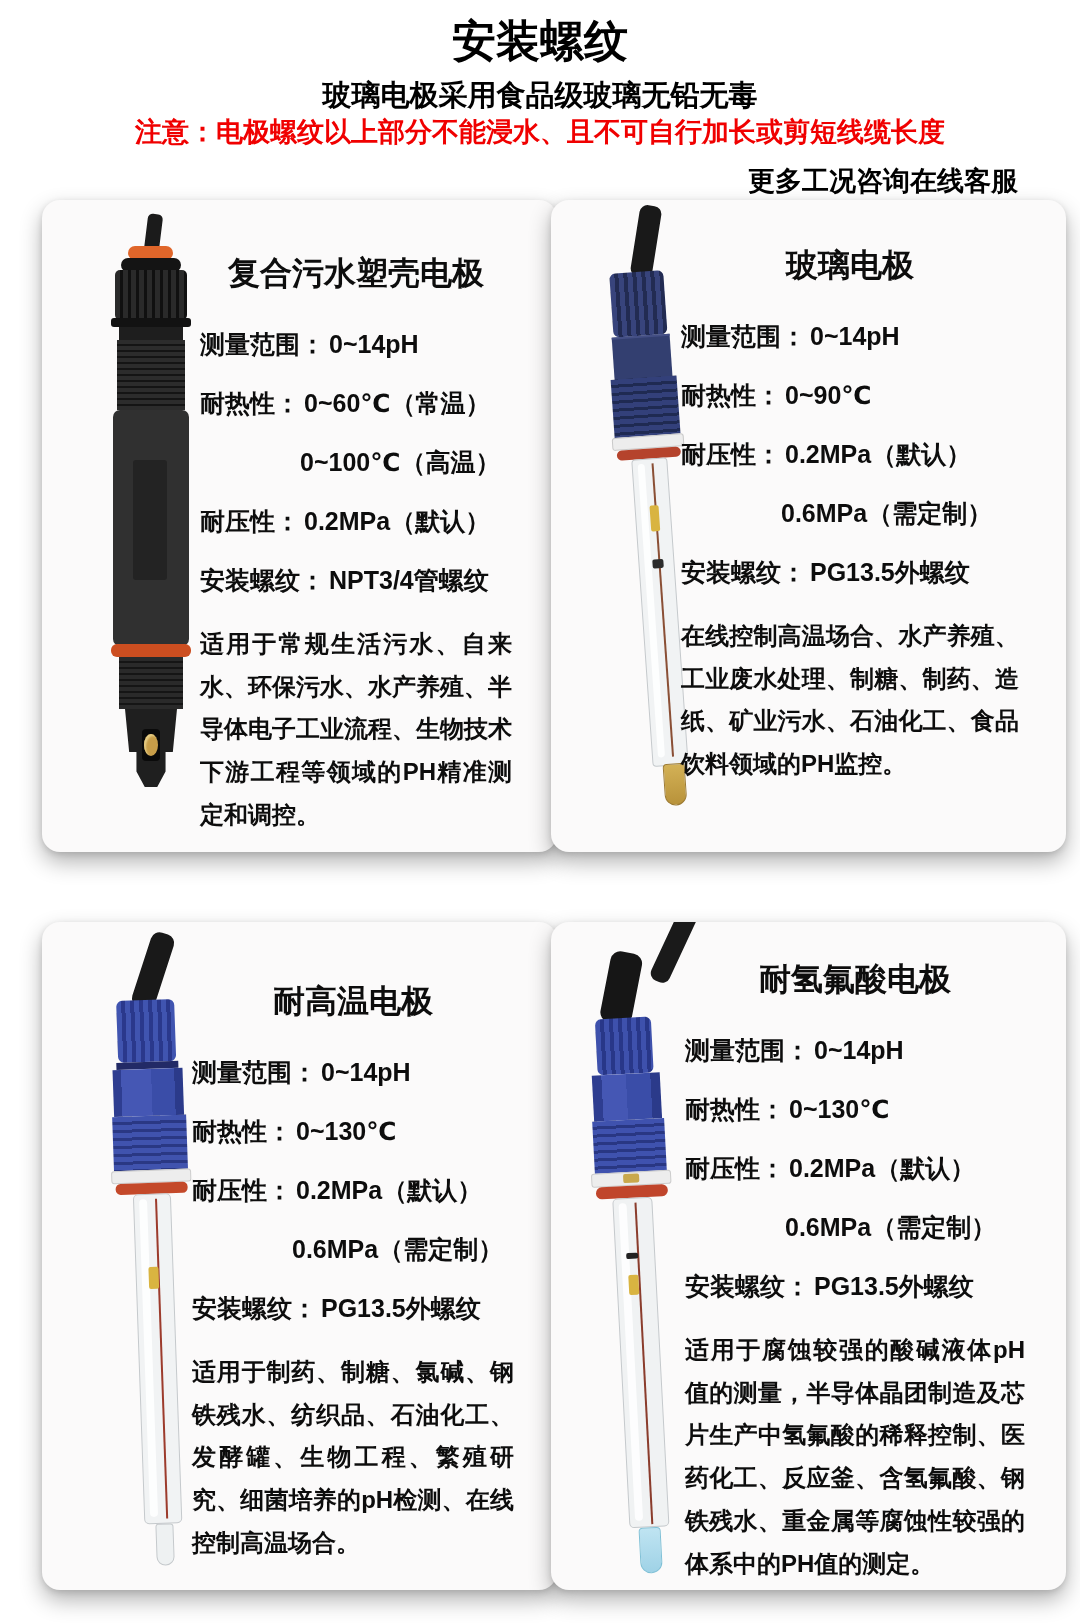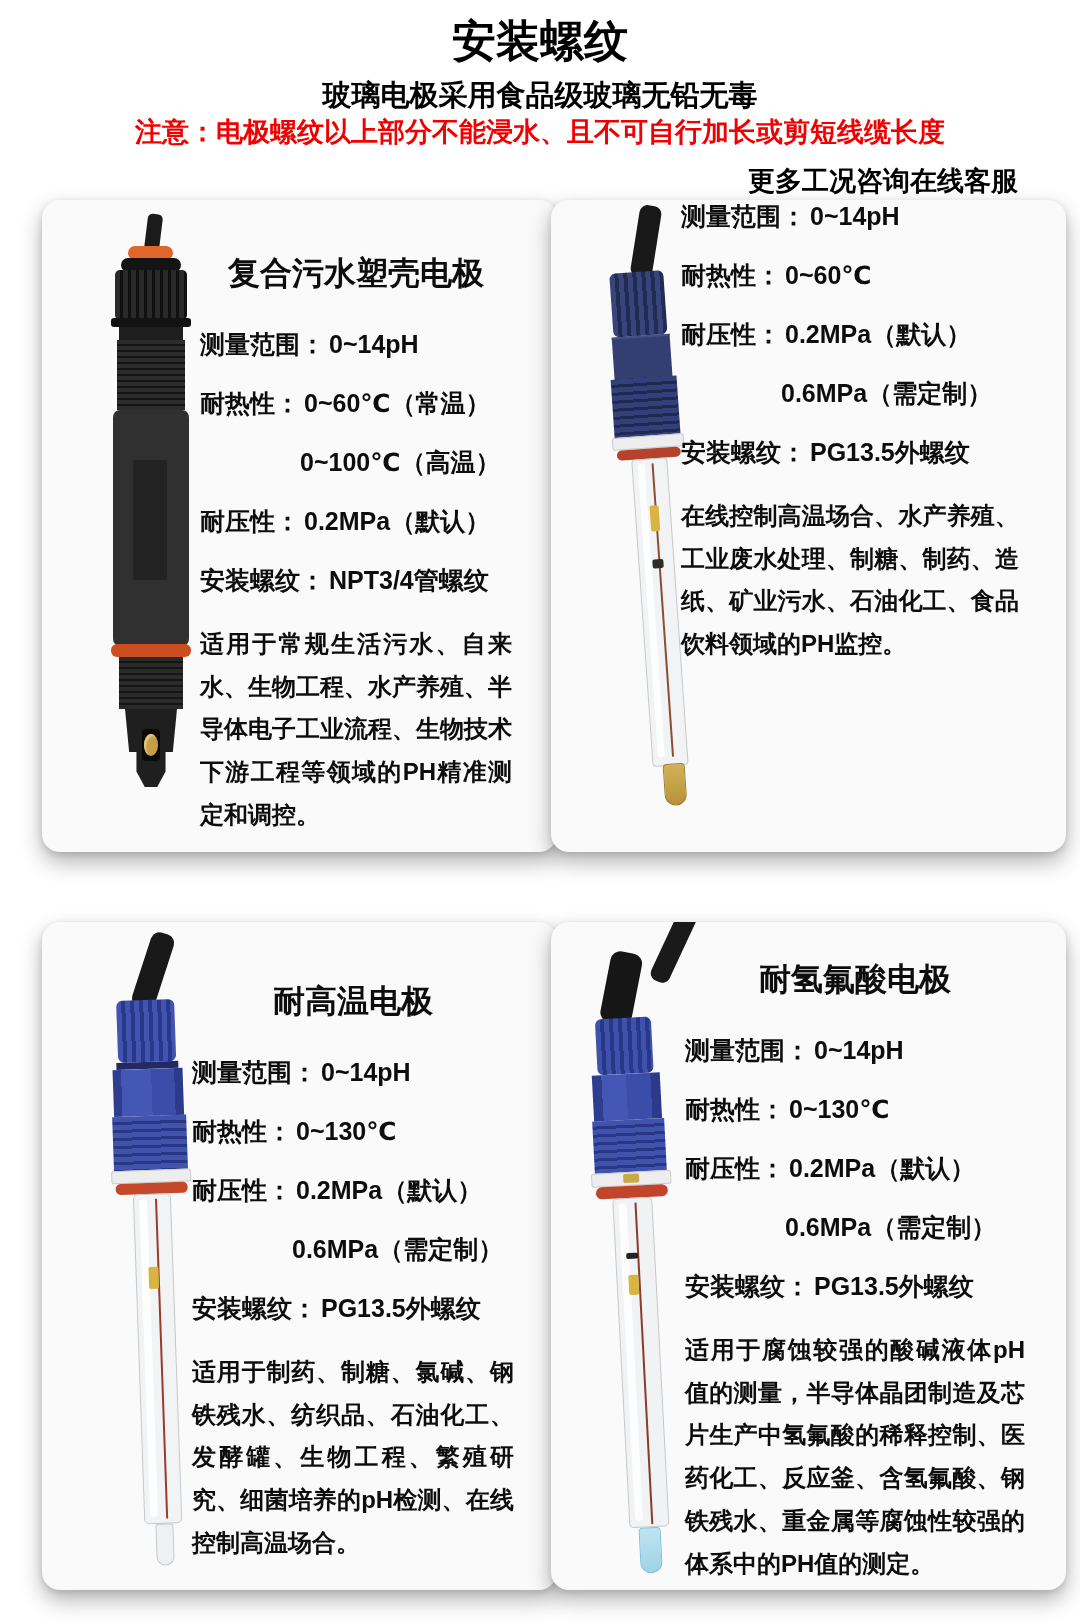--- a/index.html
+++ b/index.html
@@ -156,42 +156,43 @@
     <div class="e1-slot"></div>
     <div class="e1-gold"></div>
   </div>
   <div class="content">
     <h2 class="card-title">复合污水塑壳电极</h2>
     <div class="spec-row"><span class="spec-label">测量范围：</span><span class="spec-value">0~14pH</span></div>
     <div class="spec-row"><span class="spec-label">耐热性：</span><span class="spec-value">0~60℃（常温）</span></div>
     <div class="spec-row cont"><span class="spec-value">0~100℃（高温）</span></div>
     <div class="spec-row"><span class="spec-label">耐压性：</span><span class="spec-value">0.2MPa（默认）</span></div>
     <div class="spec-row"><span class="spec-label">安装螺纹：</span><span class="spec-value">NPT3/4管螺纹</span></div>
-    <p class="desc">适用于常规生活污水、自来水、生物工程、水产养殖、半导体电子工业流程、生物技术下游工程等领域的PH精准测定和调控。</p>
+    <p class="desc">适用于常规生活污水、自来水、环保污水、水产养殖、半导体电子工业流程、生物技术下游工程等领域的PH精准测定和调控。</p>
   </div>
 </section>
 
 <section class="card card-2">
   <div class="photo">
     <div class="e2-cable"></div>
     <div class="e2-knurl"></div>
     <div class="e2-neck"></div>
     <div class="e2-threads"></div>
     <div class="e2-washer"></div>
     <div class="e2-oring"></div>
     <div class="e2-tube">
       <div class="e2-wire"></div>
       <div class="e2-yellow"></div>
       <div class="e2-mark"></div>
     </div>
     <div class="e2-tip"></div>
   </div>
   <div class="content">
-    <div class="spec-row"><span class="spec-label">测量范围：</span><span class="spec-value">0~14pH</span></div>
-    <div class="spec-row"><span class="spec-label">耐热性：</span><span class="spec-value">0~60℃</span></div>
+    <h2 class="card-title">玻璃电极</h2>
+    <div class="spec-row"><span class="spec-label">测量范围：</span><span class="spec-value">0~14pH</span></div>
+    <div class="spec-row"><span class="spec-label">耐热性：</span><span class="spec-value">0~90℃</span></div>
     <div class="spec-row"><span class="spec-label">耐压性：</span><span class="spec-value">0.2MPa（默认）</span></div>
     <div class="spec-row cont"><span class="spec-value">0.6MPa（需定制）</span></div>
     <div class="spec-row"><span class="spec-label">安装螺纹：</span><span class="spec-value">PG13.5外螺纹</span></div>
     <p class="desc">在线控制高温场合、水产养殖、工业废水处理、制糖、制药、造纸、矿业污水、石油化工、食品饮料领域的PH监控。</p>
   </div>
 </section>
 
 <section class="card card-3">
   <div class="photo">
     <div class="e3-cable"></div>

